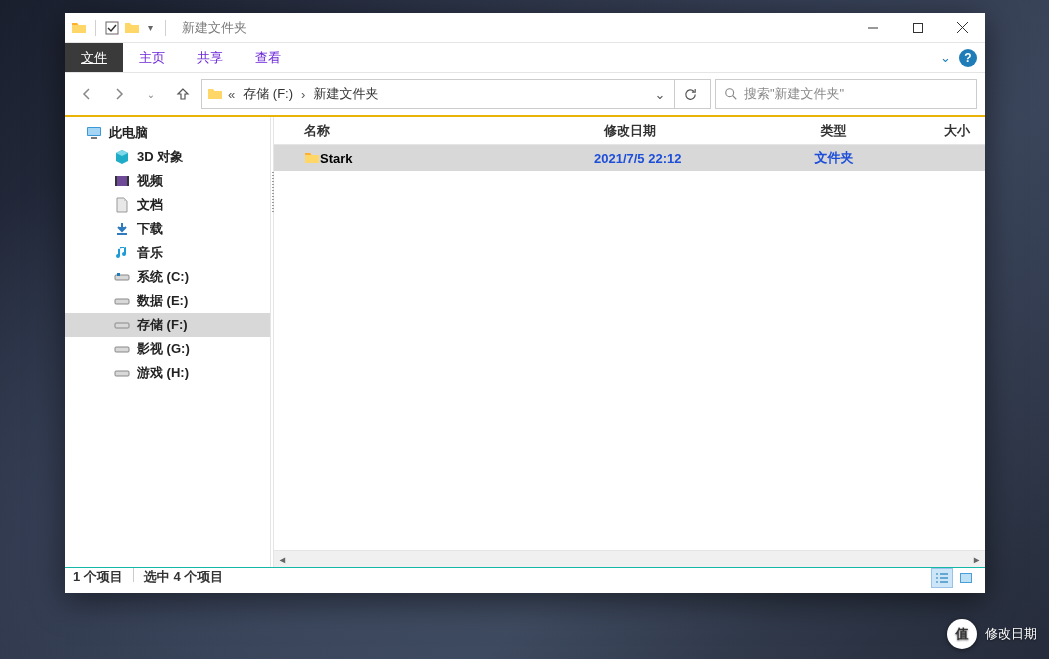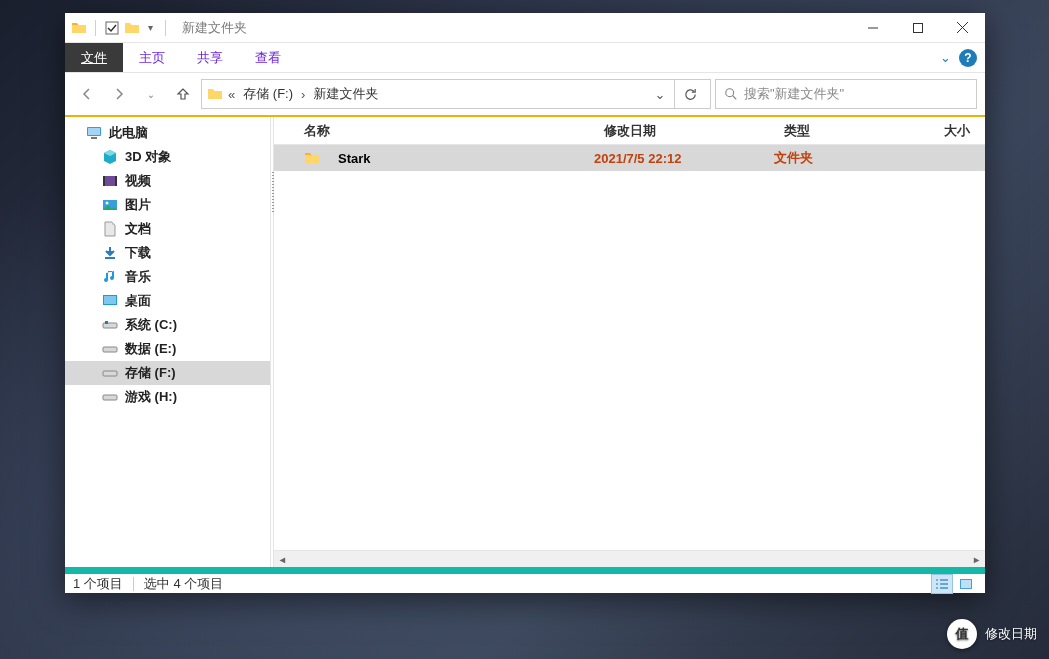--- a/index.html
+++ b/index.html
@@ -27,39 +27,39 @@
   .crumb-sep { color:#555; padding:0 2px; }
   .addr-end { margin-left:auto; display:flex; align-items:center; }
   .addr-drop { width:20px; text-align:center; color:#555; }
   .addr-refresh { width:32px; height:28px; border-left:1px solid #ccc; display:flex; align-items:center; justify-content:center; margin-left:4px; }
   .search-box { width:262px; height:30px; border:1px solid #ccc; display:flex; align-items:center; padding:0 8px; gap:6px; color:#888; }
   .content { flex:1; display:flex; min-height:0; border-top:2px solid #eab308;font-weight:bold; }
   .sidebar { width:205px; overflow-y:auto; padding:4px 0; }
   .side-item { display:flex; align-items:center; gap:6px; padding:3px 6px 3px 20px; color:#222; white-space:nowrap; }
   .side-item.sel { background:#d8d8d8; }
   .side-item .ico { width:18px; height:18px; display:flex; align-items:center; justify-content:center; flex:0 0 18px; }
-  .side-item.sub { padding-left:36px; }
+  .side-item.sub { padding-left:48px; }
   .splitter { width:4px; background:#fff; border-left:1px solid #e5e5e5; border-right:1px solid #e5e5e5; cursor:col-resize; position:relative; }
   .splitter::after { content:""; position:absolute; left:1px; top:55px; width:2px; height:40px; background:repeating-linear-gradient(#999 0 1px, transparent 1px 3px); }
   .main { flex:1; display:flex; flex-direction:column; min-width:0; }
   .headers { height:28px; display:flex; align-items:center; border-bottom:1px solid #e5e5e5; color:#333; }
   .hcol { padding:0 10px; border-right:1px solid transparent; }
   .c-name { width:320px; padding-left:30px; }
   .c-date { width:180px; }
-  .c-type { width:120px; }
+  .c-type { width:120px;text-align:center; }
   .c-size { flex:1; text-align:right; padding-right:14px; }
   .filelist { flex:1; overflow:auto; }
   .row { height:26px; display:flex; align-items:center; }
   .row.sel { background:#d8d8d8; }
-  .row .c-name { display:flex; align-items:center; gap:18px; padding-left:30px; }
-  .row .c-date, .row .c-type { color:#c2410c; }
+  .row .c-name { display:flex; align-items:center; gap:0; padding-left:30px; }
+  .row .c-date, .row .c-type { color:#1d4ed8; }
   .hscroll { height:17px; background:#f0f0f0; display:flex; align-items:center; border-top:1px solid #e5e5e5; }
   .hscroll .lt, .hscroll .rt { width:17px; height:17px; display:flex; align-items:center; justify-content:center; color:#666; font-size:10px; }
   .hscroll .track { flex:1; height:17px; background:#f0f0f0; }
-  .status { height:26px; border-top:7px solid #14b8a6; display:flex; align-items:center; padding:0 8px; gap:10px; color:#333; }
+  .status { height:26px; border-top:1px solid #14b8a6; display:flex; align-items:flex-start; padding:0 8px; gap:10px; color:#333;font-weight:bold; }
   .status .divider { width:1px; height:14px; background:#ccc; }
   .status-end { margin-left:auto; display:flex; gap:2px; }
   .view-btn { width:22px; height:20px; border:1px solid transparent; display:flex; align-items:center; justify-content:center; }
   .view-btn.active { border-color:#99c2e8; background:#cde6f7; }
   .watermark { position:absolute; right:12px; bottom:10px; display:flex; align-items:center; gap:8px; color:#fff; font-size:18px; text-shadow:0 1px 2px rgba(0,0,0,0.6); }
   .wm-circle { width:30px; height:30px; border-radius:50%; background:#fff; color:#333; display:flex; align-items:center; justify-content:center; font-weight:bold; box-shadow:0 1px 4px rgba(0,0,0,0.5); }
   svg { display:block; }
 </style>
 </head>
 <body>
@@ -197,30 +197,20 @@
               <rect x="1" y="3" width="14" height="10" fill="#6e4a99"></rect>
               <rect x="1" y="3" width="2" height="10" fill="#333"></rect>
               <rect x="13" y="3" width="2" height="10" fill="#333"></rect>
             </svg>
           </span>
           <span>视频</span>
         </div>
       <div class="side-item sub">
           <span class="ico">
             <svg width="16" height="16" viewBox="0 0 16 16">
-              <rect x="1" y="3" width="14" height="10" fill="#37a0da"></rect>
-              <circle cx="5" cy="6" r="1.5" fill="#fff"></circle>
-              <path fill="#2a6" d="M1 13l5-5 4 4 2-2 3 3H1z"></path>
-            </svg>
-          </span>
-          <span>图片</span>
-        </div>
-      <div class="side-item sub">
-          <span class="ico">
-            <svg width="16" height="16" viewBox="0 0 16 16">
               <path fill="#e8e8e8" stroke="#999" d="M3 1h7l3 3v11H3z"></path>
               <path fill="#ccc" d="M10 1v3h3z"></path>
             </svg>
           </span>
           <span>文档</span>
         </div>
       <div class="side-item sub">
           <span class="ico">
             <svg width="16" height="16" viewBox="0 0 16 16">
               <path fill="#2f7bbf" d="M8 2v7M4 6l4 4 4-4" stroke="#2f7bbf" stroke-width="2"></path>
@@ -233,29 +223,20 @@
           <span class="ico">
             <svg width="16" height="16" viewBox="0 0 16 16">
               <path fill="#1e9ad6" d="M6 2v9a2 2 0 1 1-2-2V4l8-2v7a2 2 0 1 1-2-2V2z"></path>
             </svg>
           </span>
           <span>音乐</span>
         </div>
       <div class="side-item sub">
           <span class="ico">
             <svg width="16" height="16" viewBox="0 0 16 16">
-              <rect x="1" y="2" width="14" height="10" fill="#1e9ad6"></rect>
-              <rect x="2" y="3" width="12" height="8" fill="#7cc8ee"></rect>
-            </svg>
-          </span>
-          <span>桌面</span>
-        </div>
-      <div class="side-item sub">
-          <span class="ico">
-            <svg width="16" height="16" viewBox="0 0 16 16">
               <rect x="1" y="6" width="14" height="5" rx="1" fill="#d8d8d8" stroke="#888"></rect>
               <rect x="3" y="4" width="3" height="3" fill="#1e7db8"></rect>
             </svg>
           </span>
           <span>系统 (C:)</span>
         </div>
       <div class="side-item sub">
           <span class="ico">
             <svg width="16" height="16" viewBox="0 0 16 16">
               <rect x="1" y="6" width="14" height="5" rx="1" fill="#d8d8d8" stroke="#888"></rect>
@@ -263,20 +244,28 @@
           </span>
           <span>数据 (E:)</span>
         </div>
       <div class="side-item sub sel">
           <span class="ico">
             <svg width="16" height="16" viewBox="0 0 16 16">
               <rect x="1" y="6" width="14" height="5" rx="1" fill="#d8d8d8" stroke="#888"></rect>
             </svg>
           </span>
           <span>存储 (F:)</span>
+        </div>
+      <div class="side-item sub">
+          <span class="ico">
+            <svg width="16" height="16" viewBox="0 0 16 16">
+              <rect x="1" y="6" width="14" height="5" rx="1" fill="#d8d8d8" stroke="#888"></rect>
+            </svg>
+          </span>
+          <span>影视 (G:)</span>
         </div>
       <div class="side-item sub">
           <span class="ico">
             <svg width="16" height="16" viewBox="0 0 16 16">
               <rect x="1" y="6" width="14" height="5" rx="1" fill="#d8d8d8" stroke="#888"></rect>
             </svg>
           </span>
           <span>游戏 (H:)</span>
         </div>
     </div>

